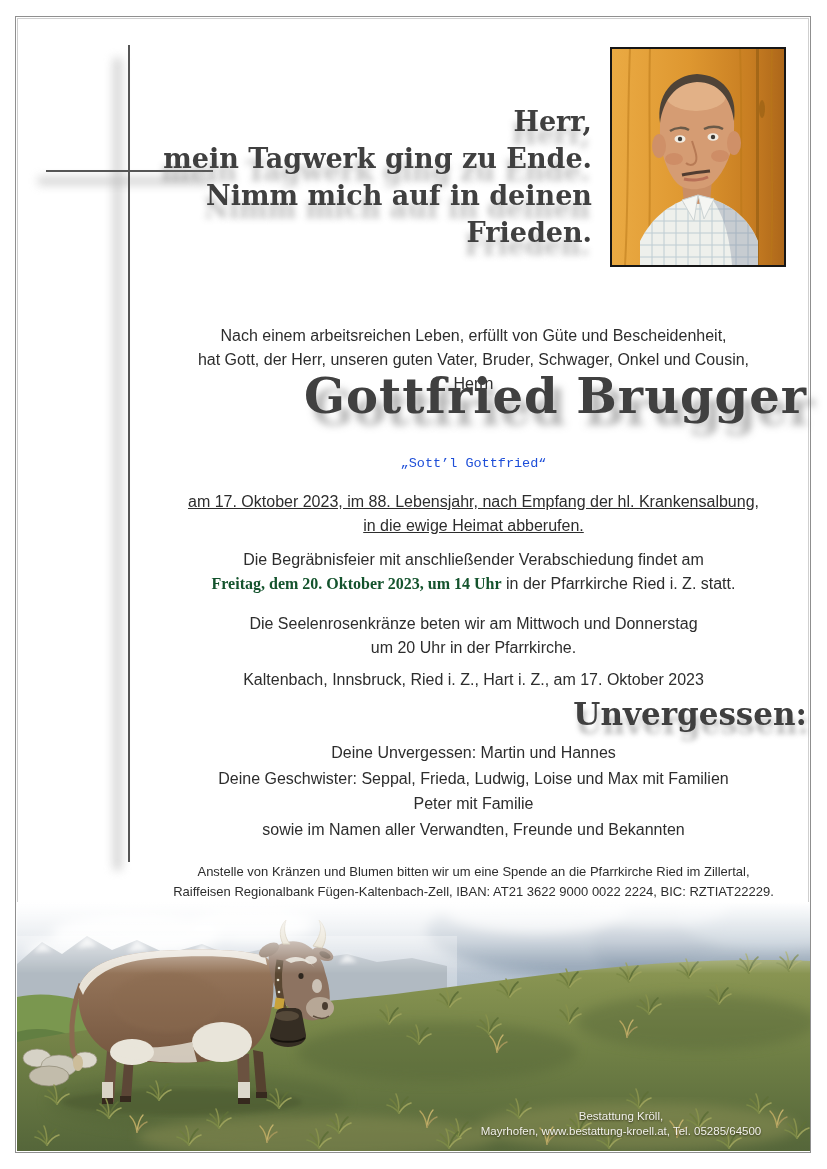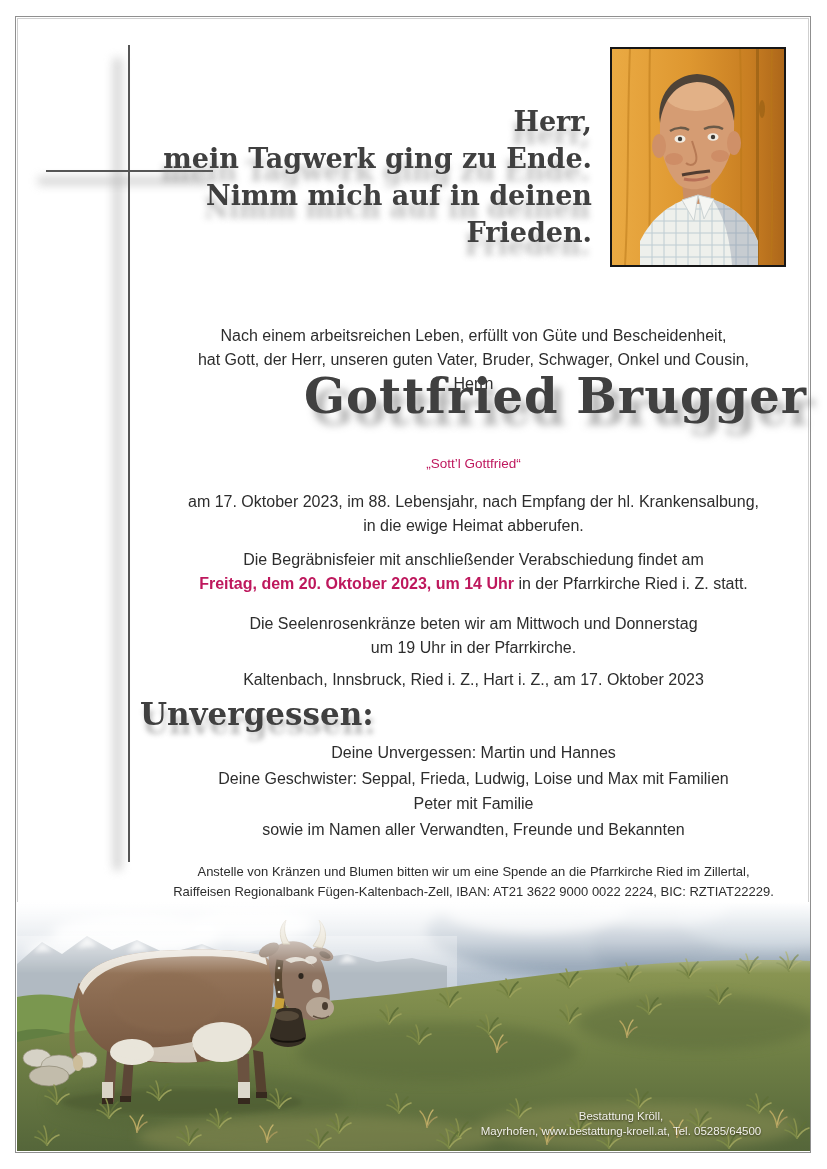--- a/index.html
+++ b/index.html
@@ -17,31 +17,31 @@
   .cross-h-shadow{position:absolute;left:38px;top:177px;width:172px;height:8px;background:#aeaeae;
                   filter:blur(5px);opacity:.55;}
   
   .script{font-family:"DejaVu Serif",serif;color:#404040;}
   .prayer{position:absolute;left:160px;top:103px;width:432px;text-align:right;
           font-size:27px;line-height:37px;font-weight:600;
           text-shadow:-2px 13px 6px rgba(110,110,110,.45);}
   .name{position:absolute;left:140px;top:368px;width:667px;text-align:right;
         font-size:48px;font-weight:700;letter-spacing:1px;
         text-shadow:8px 12px 7px rgba(110,110,110,.5);}
-  .farewell{position:absolute;left:140px;top:696px;width:667px;text-align:left;
+  .farewell{position:absolute;left:140px;top:696px;width:667px;text-align:right;
         font-size:31px;font-weight:700;
         text-shadow:2px 9px 5px rgba(110,110,110,.45);}
   
   .txt{position:absolute;left:140px;width:667px;text-align:center;color:#2d2d2d;
        font-size:16px;line-height:24px;}
   .intro{top:280px;margin-top:44px;}
-  .nickname{top:452px;font-size:13.5px;color:#be185d;}
-  .death{top:490px;}
+  .nickname{top:452px;font-size:13.5px;color:#1d4ed8;font-family:Liberation Mono, monospace;}
+  .death{top:490px;text-decoration:underline;}
   .funeral{top:548px;text-align:center;}
-  .funeral b{font-weight:700;color:#be185d;}
+  .funeral b{font-weight:700;color:#14532d;font-family:Liberation Serif, serif;}
   .rosary{top:612px;}
   .places{top:668px;}
   .mourners{top:740px;line-height:25.5px;}
   .donation{top:862px;font-size:13px;line-height:20px;}
   
   .portrait{position:absolute;left:610px;top:47px;width:172px;height:216px;
             border:2px solid #161616;box-sizing:content-box;background:#d98b2b;}
   .portrait svg{display:block;}
   
   .scene{position:absolute;left:17px;top:902px;width:793px;height:249px;overflow:hidden;}
@@ -138,21 +138,21 @@
     <div>in die ewige Heimat abberufen.</div>
   </div>
 
   <div class="txt funeral">
     <div>Die Begräbnisfeier mit anschließender Verabschiedung findet am</div>
     <div><b>Freitag, dem 20. Oktober 2023, um 14 Uhr</b><span> in der Pfarrkirche Ried i. Z. statt.</span></div>
   </div>
 
   <div class="txt rosary">
     <div>Die Seelenrosenkränze beten wir am Mittwoch und Donnerstag</div>
-    <div>um 19 Uhr in der Pfarrkirche.</div>
+    <div>um 20 Uhr in der Pfarrkirche.</div>
   </div>
 
   <div class="txt places">Kaltenbach, Innsbruck, Ried i. Z., Hart i. Z., am 17. Oktober 2023</div>
 
   <div class="farewell script">Unvergessen:</div>
 
   <div class="txt mourners">
     <div>Deine Unvergessen: Martin und Hannes</div>
     <div>Deine Geschwister: Seppal, Frieda, Ludwig, Loise und Max mit Familien</div>
     <div>Peter mit Familie</div>

